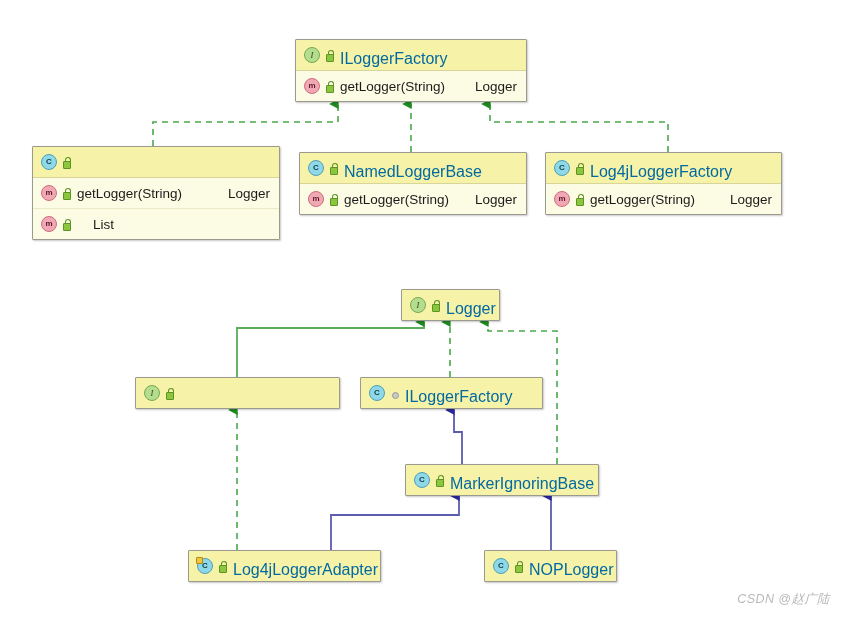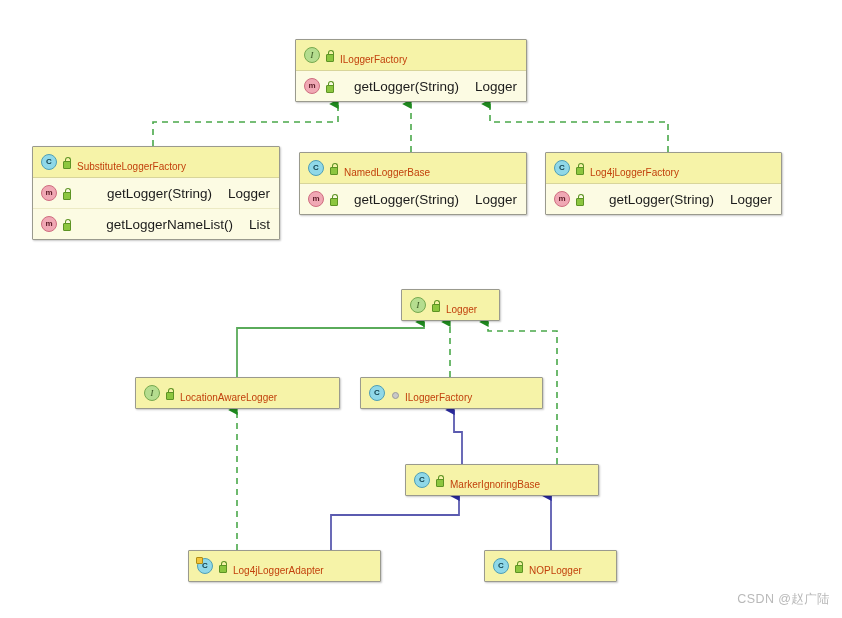--- a/index.html
+++ b/index.html
@@ -62,31 +62,30 @@
   }
   .uml-row + .uml-row {
     border-top: 1px solid #eceac4;
   }
 
   .member-name {
     font-size: 13.5px;
     color: #1b1b1b;
     flex: 1 1 auto;
     overflow: hidden;
-    text-align: right;
   }
   .type-name {
     font-size: 13.5px;
     color: #1b1b1b;
     margin-left: 16px;
     flex: 0 0 auto;
   }
   .node-title {
-    font-size: 10px;
-    color: #c2410c;
+    font-size: 16px;
+    color: #0369a1;
     margin-top: 8px;
   }
 
   
   .badge {
     width: 14px;
     height: 14px;
     border-radius: 50%;
     flex: 0 0 auto;
     display: flex;
@@ -181,20 +180,21 @@
 
   
   #watermark {
     position: absolute;
     right: 12px;
     bottom: 10px;
     font-size: 12.5px;
     color: #b9b9b9;
     letter-spacing: 0.4px;
     white-space: nowrap;
+    font-style: italic;
   }
 </style>
 </head>
 <body>
 
 <div id="diagram-canvas">
 
   <svg id="edge-layer" viewBox="0 0 842 618" width="842" height="618">
     <defs>
       <marker id="arrow-green" markerWidth="11" markerHeight="11" refX="5.5" refY="9.4" orient="auto" markerUnits="userSpaceOnUse">
@@ -249,32 +249,30 @@
       <span class="vis vis-public"></span>
       <span class="member-name">getLogger(String)</span>
       <span class="type-name">Logger</span>
     </div>
   </div>
 
   <div class="uml-node" style="left:32px; top:146px; width:248px;">
     <div class="uml-header">
       <span class="badge badge-class">C</span>
       <span class="vis vis-public"></span>
-      <span class="node-title">SubstituteLoggerFactory</span>
     </div>
     <div class="uml-row">
       <span class="badge badge-method">m</span>
       <span class="vis vis-public"></span>
       <span class="member-name">getLogger(String)</span>
       <span class="type-name">Logger</span>
     </div>
     <div class="uml-row">
       <span class="badge badge-method">m</span>
       <span class="vis vis-public"></span>
-      <span class="member-name">getLoggerNameList()</span>
       <span class="type-name">List</span>
     </div>
   </div>
 
   <div class="uml-node" style="left:299px; top:152px; width:228px;">
     <div class="uml-header">
       <span class="badge badge-class">C</span>
       <span class="vis vis-public"></span>
       <span class="node-title">NamedLoggerBase</span>
     </div>
@@ -305,21 +303,20 @@
       <span class="badge badge-interface">I</span>
       <span class="vis vis-public"></span>
       <span class="node-title">Logger</span>
     </div>
   </div>
 
   <div class="uml-node no-members" style="left:135px; top:377px; width:205px;">
     <div class="uml-header">
       <span class="badge badge-interface">I</span>
       <span class="vis vis-public"></span>
-      <span class="node-title">LocationAwareLogger</span>
     </div>
   </div>
 
   <div class="uml-node no-members" style="left:360px; top:377px; width:183px;">
     <div class="uml-header">
       <span class="badge badge-class">C</span>
       <span class="vis vis-default"></span>
       <span class="node-title">ILoggerFactory</span>
     </div>
   </div>

